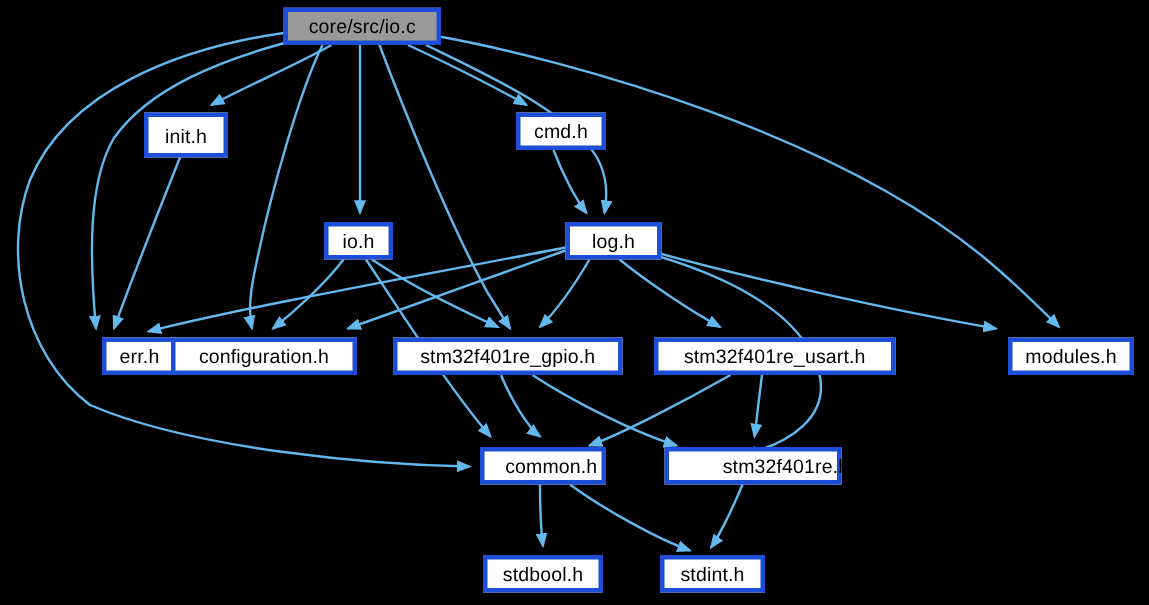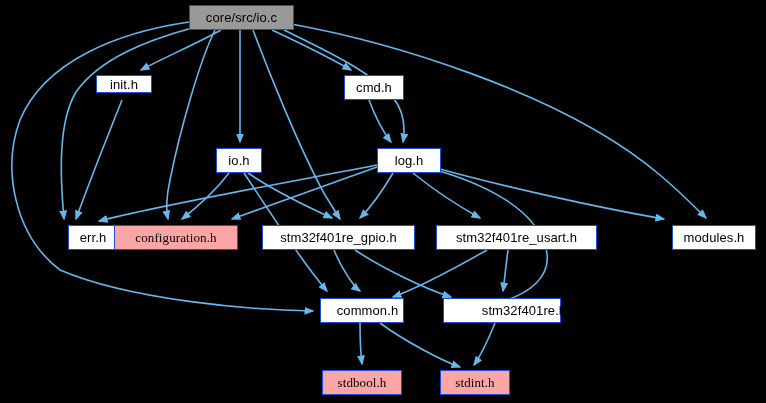--- a/index.html
+++ b/index.html
@@ -28,29 +28,29 @@
     top: 0;
     width: 766px;
     height: 403px;
   }
   .node {
     position: absolute;
     box-sizing: border-box;
     display: flex;
     align-items: center;
     justify-content: center;
-    border: 1px solid #1d4ed8;
+    border: 3px solid #1d4ed8;
     font-size: 13px;
     line-height: 1;
     color: #000000;
     white-space: nowrap;
     letter-spacing: 0.1px;
   }
   .node.fill-white { background: #ffffff; }
-  .node.fill-gray  { background: #fca5a5; font-family: Liberation Serif, serif; }
+  .node.fill-gray  { background: #ffffff; }
   .node.fill-dark  { background: #999999; }
 </style>
 </head>
 <body>
 
 <div id="graph-root">
   <svg id="edge-layer" viewBox="0 0 766 403" xmlns="http://www.w3.org/2000/svg">
     <defs>
       <marker id="arrowhead" markerWidth="10" markerHeight="8" refX="8.5" refY="4" orient="auto" markerUnits="userSpaceOnUse">
         <path d="M 0,0 L 10,4 L 0,8 z" fill="#63b8ee"></path>
@@ -83,21 +83,21 @@
         <path d="M 508,250 C 506,265 504,284 503,291" fill="none" stroke="#63b8ee" stroke-width="1.6" marker-end="url(#arrowhead)"></path>
         <path d="M 360,323 C 360,340 361,356 362,364" fill="none" stroke="#63b8ee" stroke-width="1.6" marker-end="url(#arrowhead)"></path>
         <path d="M 380,323 C 403,340 440,360 460,367" fill="none" stroke="#63b8ee" stroke-width="1.6" marker-end="url(#arrowhead)"></path>
         <path d="M 495,323 C 488,340 479,358 474,365" fill="none" stroke="#63b8ee" stroke-width="1.6" marker-end="url(#arrowhead)"></path>
       </g>
   </svg>
   <div id="node-layer">
       <div class="node fill-dark" style="left: 189px; top: 5px; width: 105px; height: 25px;">
         <span>core/src/io.c</span>
       </div>
-      <div class="node fill-white" style="left: 96px; top: 75px; width: 56px; height: 18px;">
+      <div class="node fill-white" style="left: 96px; top: 75px; width: 56px; height: 30px;">
         <span>init.h</span>
       </div>
       <div class="node fill-white" style="left: 344px; top: 75px; width: 60px; height: 25px;">
         <span>cmd.h</span>
       </div>
       <div class="node fill-white" style="left: 216px; top: 148px; width: 46px; height: 25px;">
         <span>io.h</span>
       </div>
       <div class="node fill-white" style="left: 377px; top: 148px; width: 64px; height: 25px;">
         <span>log.h</span>

